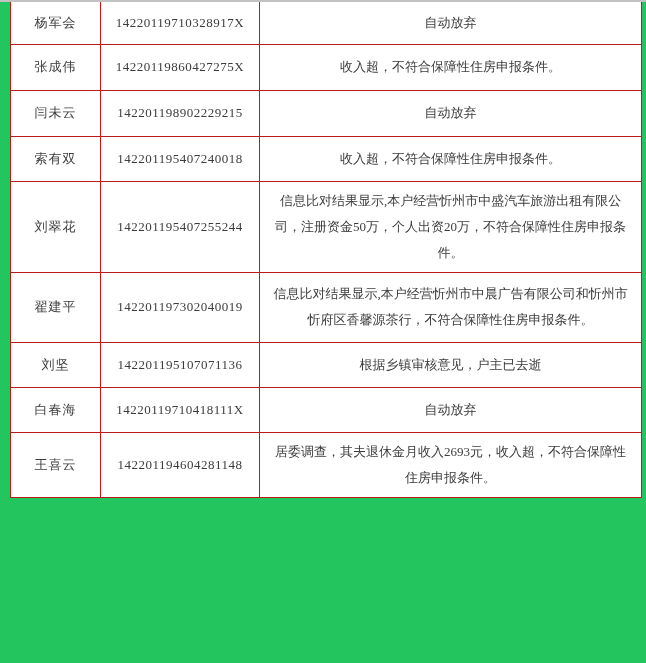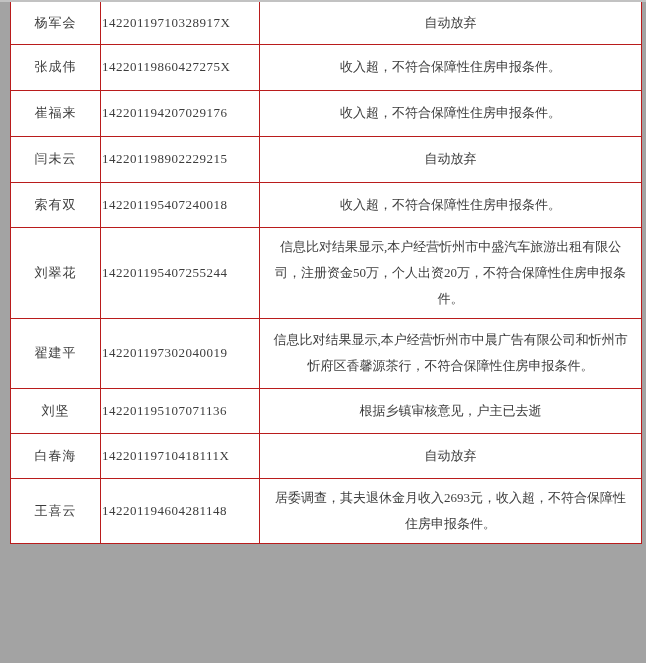--- a/index.html
+++ b/index.html
@@ -6,21 +6,21 @@
     margin: 0;
     padding: 0;
     background: #ffffff;
     font-family: "Liberation Serif", "DejaVu Serif", serif;
   }
   .page {
     position: relative;
     width: 646px;
     height: 663px;
     overflow: hidden;
-    background: #a3a3a3;
+    background: #22c55e;
   }
   .top-strip {
     position: absolute;
     top: 0;
     left: 0;
     width: 646px;
     height: 2px;
     background: #c2c2c2;
   }
   table.audit-table {
@@ -41,20 +41,21 @@
   }
   table.audit-table tr:first-child td { border-top: none; }
   col.col-name  { width: 90px; }
   col.col-id    { width: 159px; }
   col.col-reason{ width: 382px; }
   td.c-name {
     text-align: center;
     letter-spacing: 1px;
   }
   td.c-id {
+    text-align: center;
     color: #4f4f4f;
     letter-spacing: 0.5px;
     font-size: 13px;
   }
   td.c-reason {
     text-align: center;
     padding: 6px 10px;
     line-height: 26px;
   }
   tr.h42 { height: 42px; }
@@ -78,25 +79,20 @@
     </colgroup>
     <tbody>
       <tr class="h42">
         <td class="c-name">杨军会</td>
         <td class="c-id">14220119710328917X</td>
         <td class="c-reason">自动放弃</td>
       </tr>
       <tr class="h46">
         <td class="c-name">张成伟</td>
         <td class="c-id">14220119860427275X</td>
-        <td class="c-reason">收入超，不符合保障性住房申报条件。</td>
-      </tr>
-      <tr class="h46">
-        <td class="c-name">崔福来</td>
-        <td class="c-id">142201194207029176</td>
         <td class="c-reason">收入超，不符合保障性住房申报条件。</td>
       </tr>
       <tr class="h46">
         <td class="c-name">闫未云</td>
         <td class="c-id">142201198902229215</td>
         <td class="c-reason">自动放弃</td>
       </tr>
       <tr class="h45">
         <td class="c-name">索有双</td>
         <td class="c-id">142201195407240018</td>

